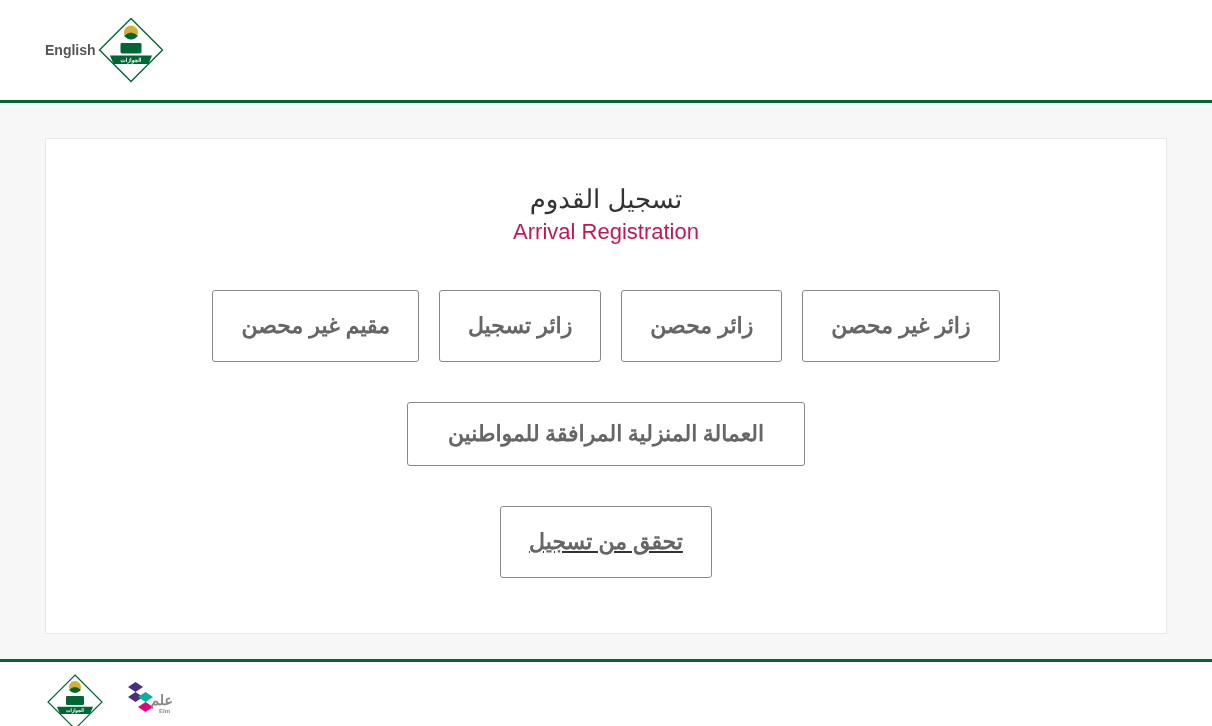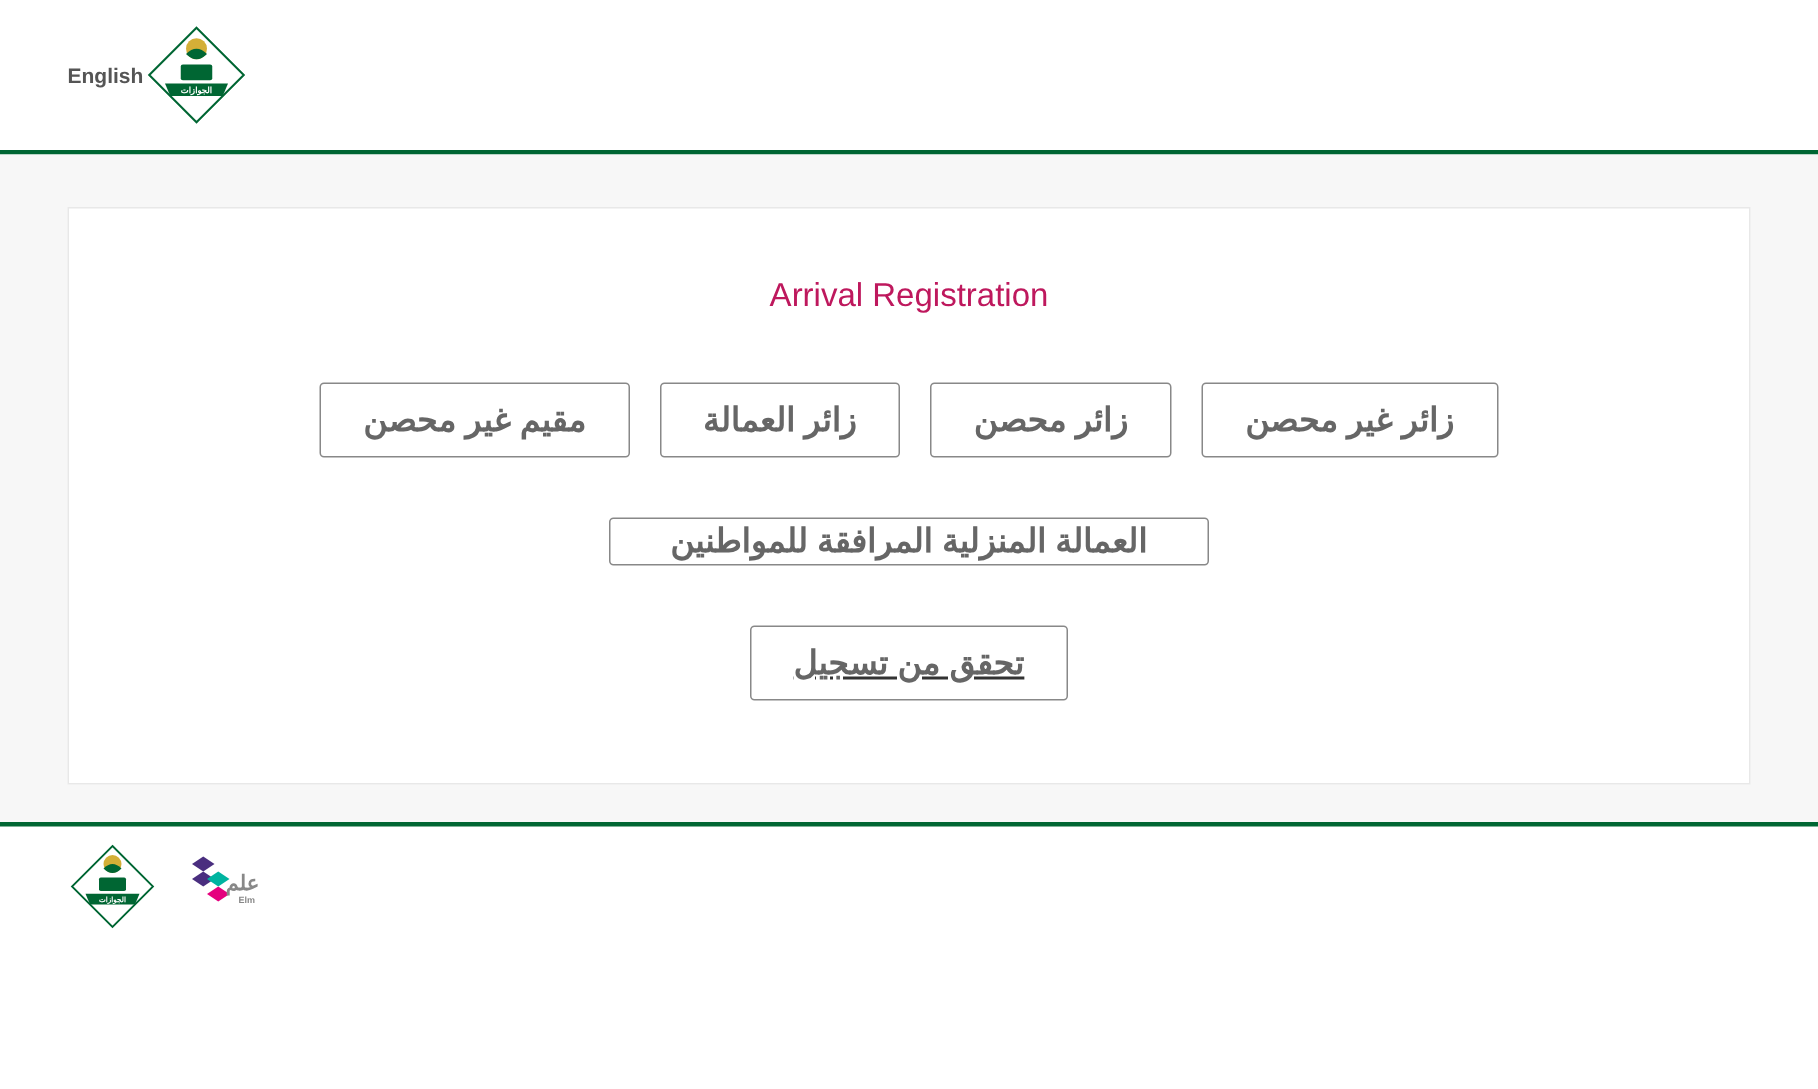--- a/index.html
+++ b/index.html
@@ -58,30 +58,31 @@
     .button-row {
       display: flex;
       justify-content: center;
       gap: 20px;
       margin-bottom: 40px;
       direction: rtl;
     }
     .option-btn {
       border: 1px solid #888;
       background: #fff;
-      padding: 11px 28px;
+      padding: 22px 28px;
       font-size: 22px;
       font-weight: bold;
       color: #666;
       cursor: pointer;
       direction: rtl;
       border-radius: 3px;
     }
     .option-btn-wide {
-      padding: 2px 40px;
+      padding: 18px 40px;
+      font-family: Liberation Serif, serif;
     }
     .footer {
       padding: 10px 45px 20px 45px;
       display: flex;
       gap: 18px;
       align-items: center;
     }
     
     .jawazat-logo-header {
       width: 70px;
@@ -110,26 +111,27 @@
       <path d="M 20 58 L 80 58 L 75 70 L 25 70 Z" fill="#006633"></path>
       <text x="50" y="67" font-size="8" fill="#fff" text-anchor="middle" font-weight="bold">الجوازات</text>
     </svg>
   </div>
 </div>
 
 <div class="divider"></div>
 
 <div class="main-wrapper">
   <div class="card">
+    <div class="title-ar">تسجيل القدوم</div>
     <div class="title-en">Arrival Registration</div>
 
     <div class="button-row">
       <button class="option-btn">زائر غير محصن</button>
       <button class="option-btn">زائر محصن</button>
-      <button class="option-btn">زائر العمالة</button>
+      <button class="option-btn">زائر تسجيل</button>
       <button class="option-btn">مقيم غير محصن</button>
     </div>
 
     <div class="button-row">
       <button class="option-btn option-btn-wide">العمالة المنزلية المرافقة للمواطنين</button>
     </div>
 
     <div class="button-row" style="margin-bottom:0;text-decoration:underline;">
       <button class="option-btn">تحقق من تسجيل</button>
     </div>

